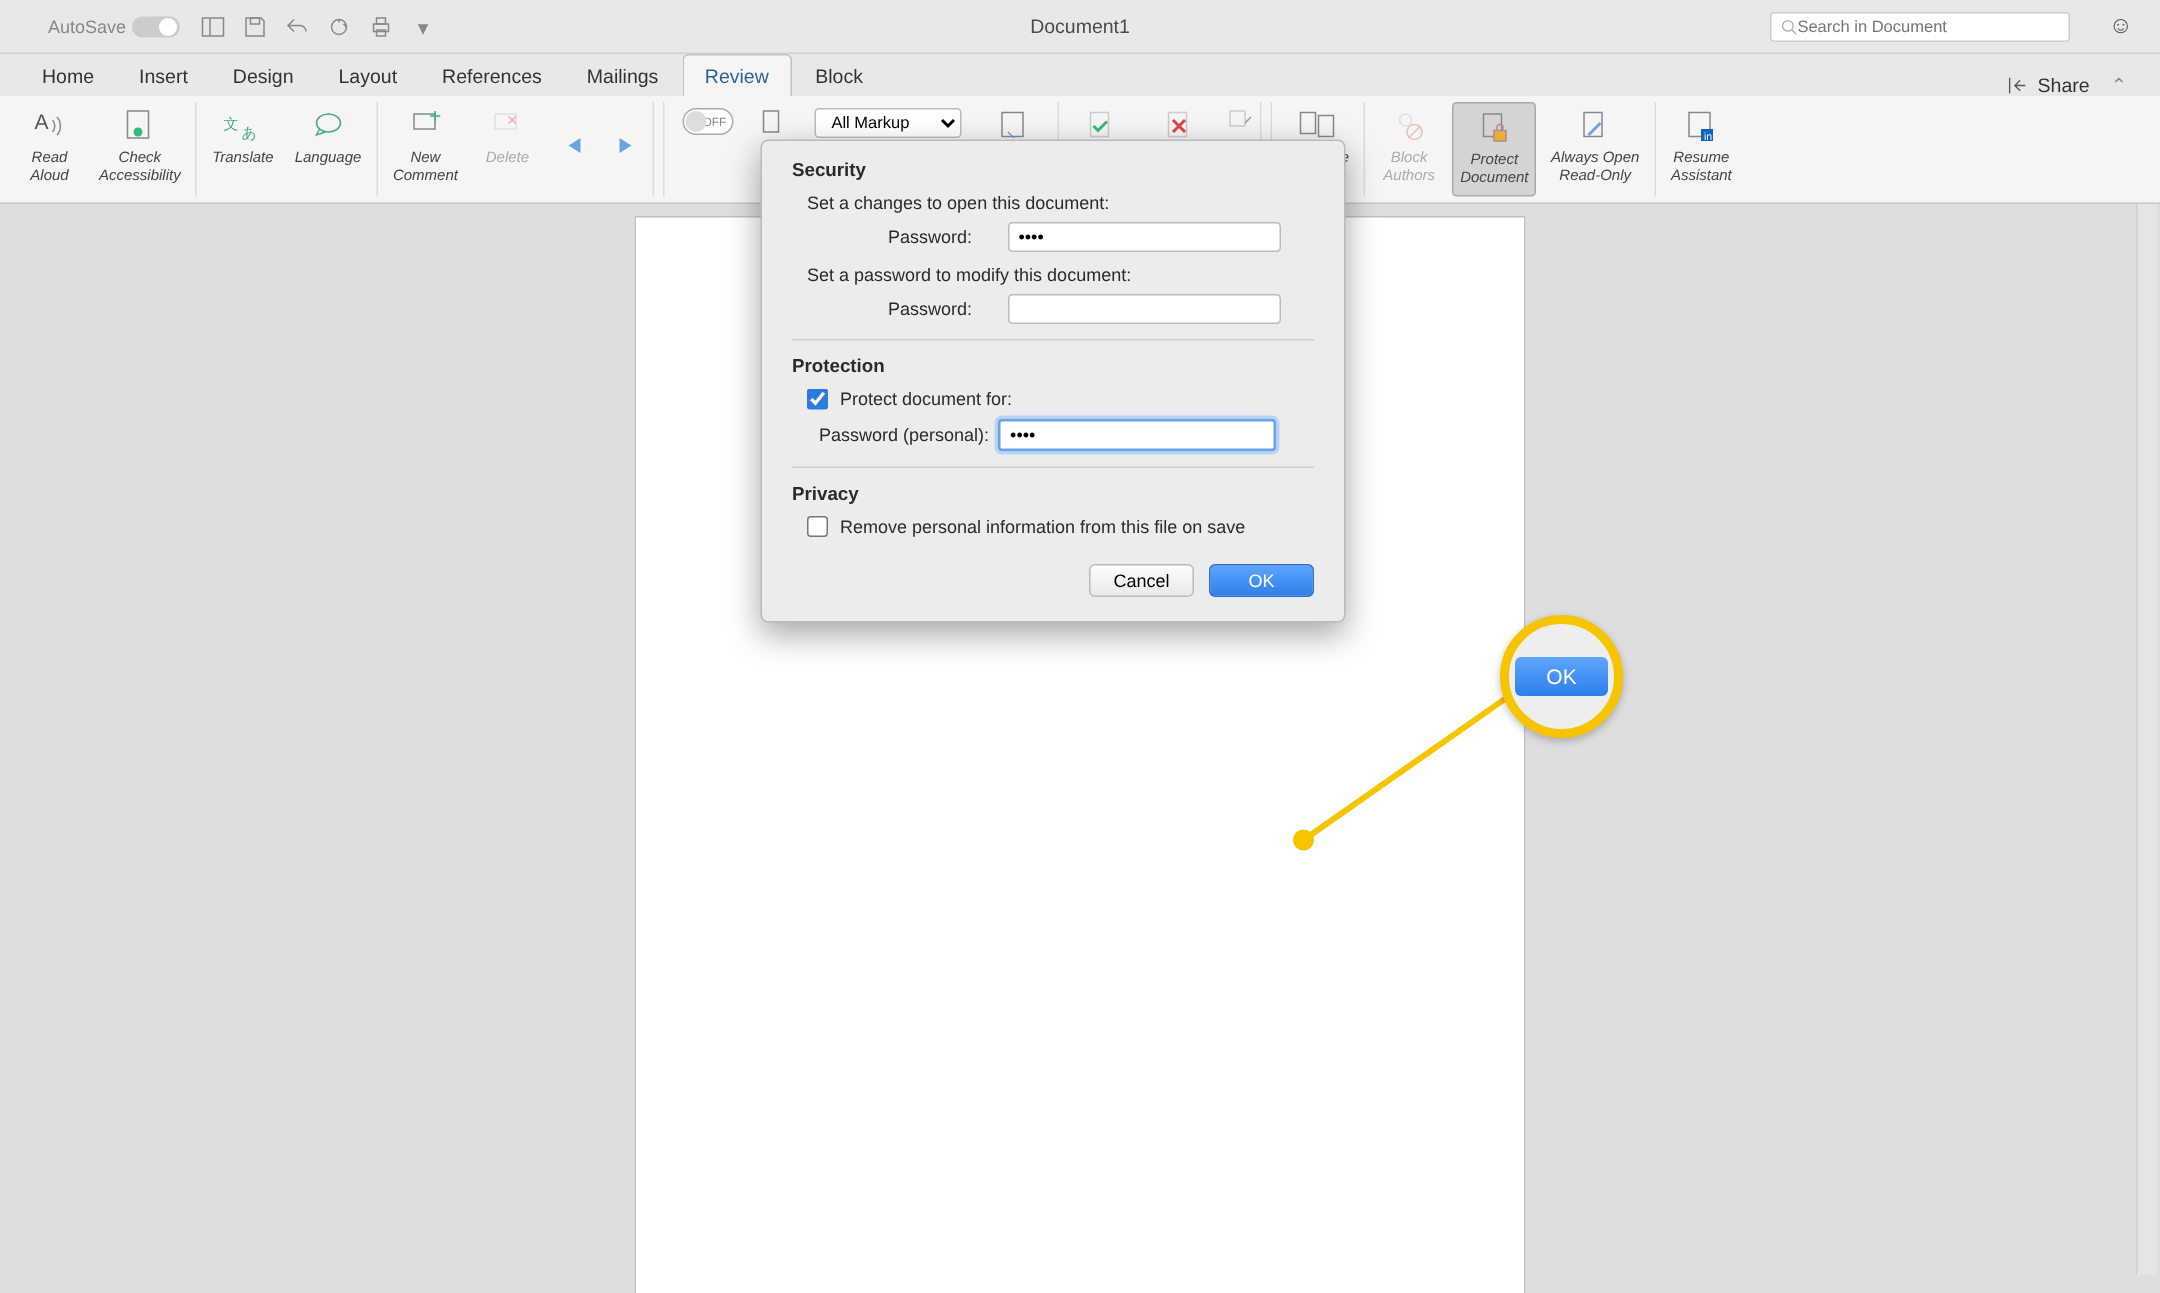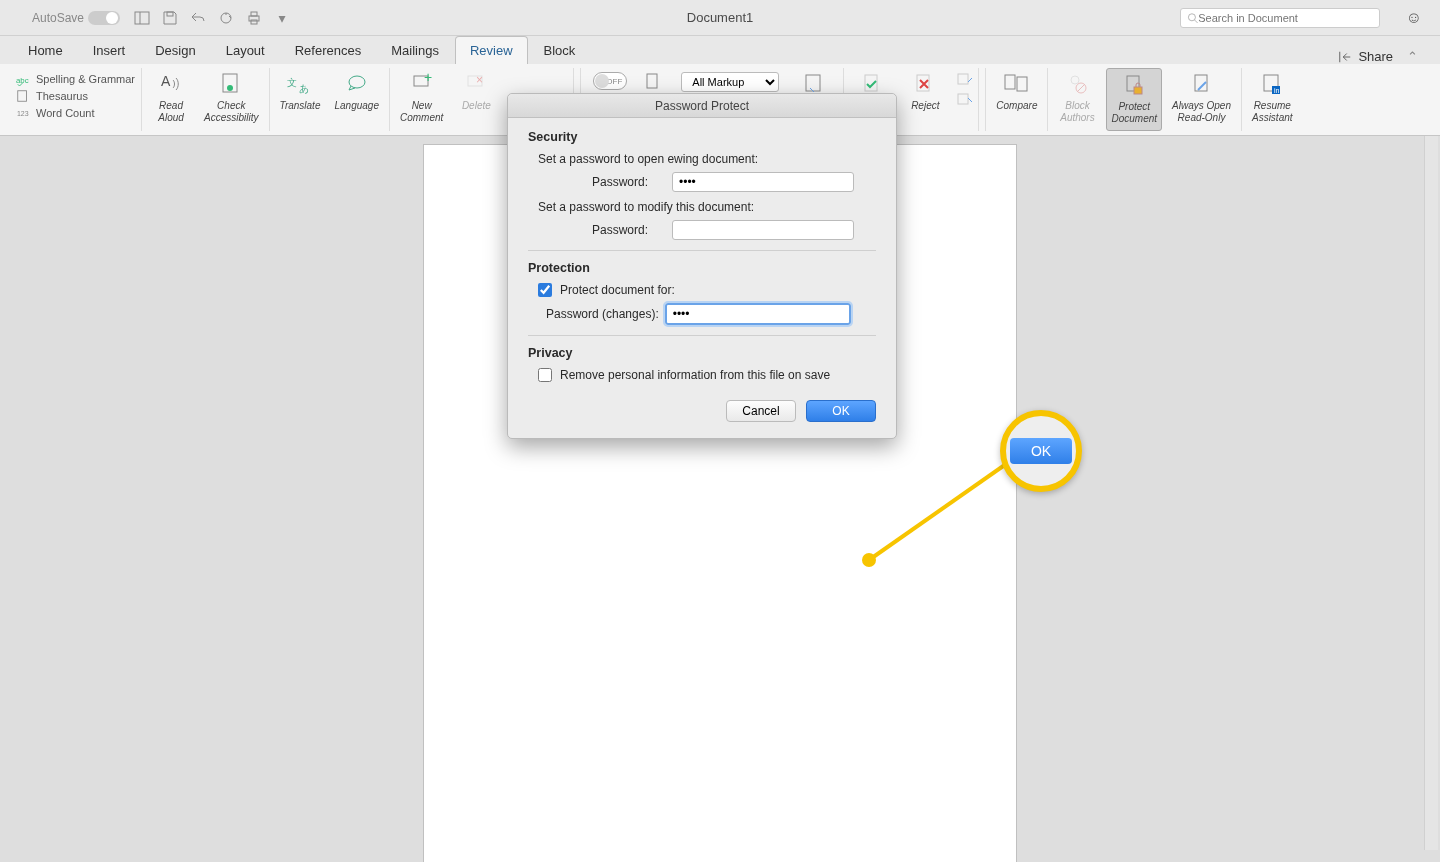--- a/index.html
+++ b/index.html
@@ -137,41 +137,20 @@
   <div class="share">
     <svg width="14" height="14" viewBox="0 0 16 16">
         <path d="M10 4L6 8l4 4M6 8h8M2 2v12" stroke="#555" fill="none"></path>
       </svg>
     <span>Share</span>
     <span style="margin-left:8px;color:#888">⌃</span>
   </div>
 </div>
 
 <div class="ribbon">
-  <div class="ribbon-group">
-    <div class="ribbon-item-sm">
-        <svg viewBox="0 0 16 16">
-          <text x="0" y="12" font-size="9" fill="#3b7">abc</text>
-          <path d="M2 14l2 2 4-4" stroke="#3b7" fill="none"></path>
-        </svg>
-        <span>Spelling &amp; Grammar</span>
-      </div>
-    <div class="ribbon-item-sm">
-        <svg viewBox="0 0 16 16">
-          <rect x="2" y="2" width="10" height="12" fill="none" stroke="#888"></rect>
-        </svg>
-        <span>Thesaurus</span>
-      </div>
-    <div class="ribbon-item-sm">
-        <svg viewBox="0 0 16 16">
-          <text x="1" y="11" font-size="8" fill="#888">123</text>
-        </svg>
-        <span>Word Count</span>
-      </div>
-  </div>
   <div class="ribbon-btn">
     <div class="icon-lg">
         <svg width="24" height="24" viewBox="0 0 24 24">
           <text x="2" y="14" font-size="14" fill="#555">A</text>
           <path d="M14 8c2 2 2 6 0 8M17 6c3 3 3 9 0 12" stroke="#888" fill="none"></path>
         </svg>
       </div>
     <div class="label">Read
 Aloud</div>
   </div>
@@ -342,43 +321,42 @@
 Assistant</div>
   </div>
 </div>
 
 <div class="doc-area">
   <div class="page"></div>
 </div>
 <div class="scrollbar"></div>
 
 <div class="dialog">
-  <div class="dialog-title">Password Protect</div>
   <div class="dialog-body">
     <div class="section-title">Security</div>
     <div class="subsection">
-      <div style="margin-bottom:6px">Set a password to open ewing document:</div>
+      <div style="margin-bottom:6px">Set a changes to open this document:</div>
       <div class="pw-row">
         <div class="lbl">Password:</div>
         <input type="password" value="••••" style="">
       </div>
       <div style="margin-bottom:6px">Set a password to modify this document:</div>
       <div class="pw-row">
         <div class="lbl">Password:</div>
         <input type="password" value="" style="">
       </div>
     </div>
     <div class="hr"></div>
     <div class="section-title">Protection</div>
     <div class="chk-row">
       <input type="checkbox" checked="" style="">
       <span>Protect document for:</span>
     </div>
     <div class="pw-optional-row">
-      <span>Password (changes):</span>
+      <span>Password (personal):</span>
       <input type="password" value="••••" style="">
     </div>
     <div class="hr"></div>
     <div class="section-title">Privacy</div>
     <div class="chk-row">
       <input type="checkbox" style="">
       <span>Remove personal information from this file on save</span>
     </div>
     <div class="dialog-buttons">
       <button class="btn btn-cancel">Cancel</button>

